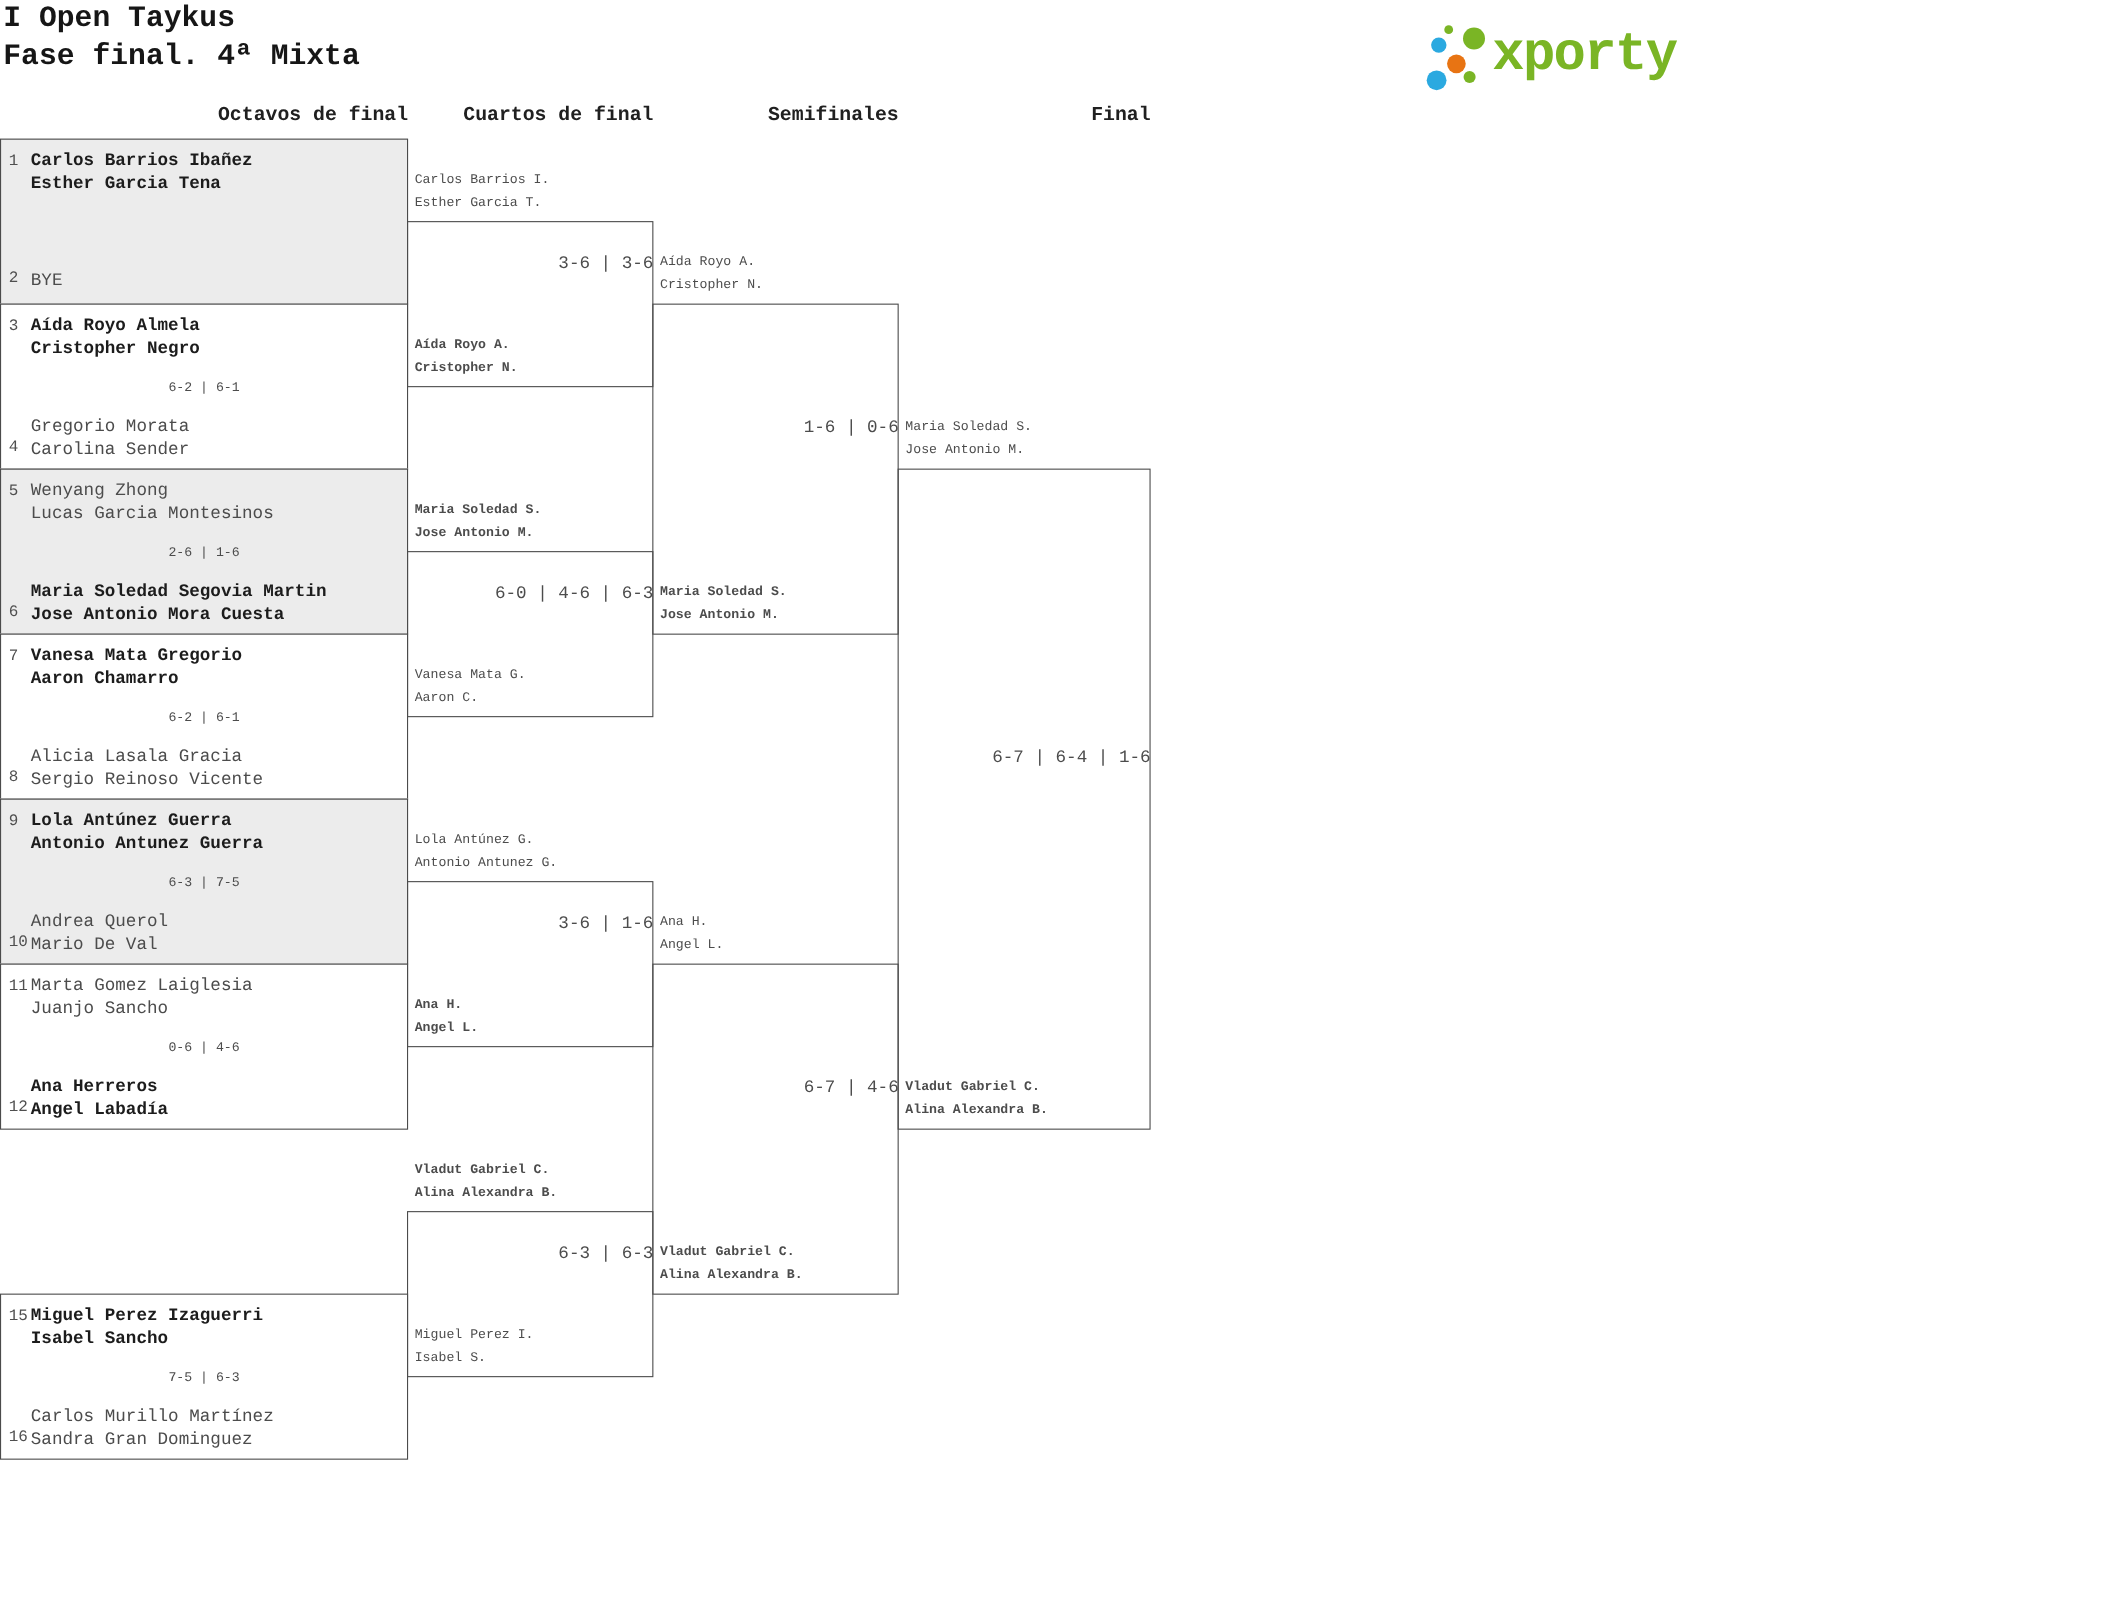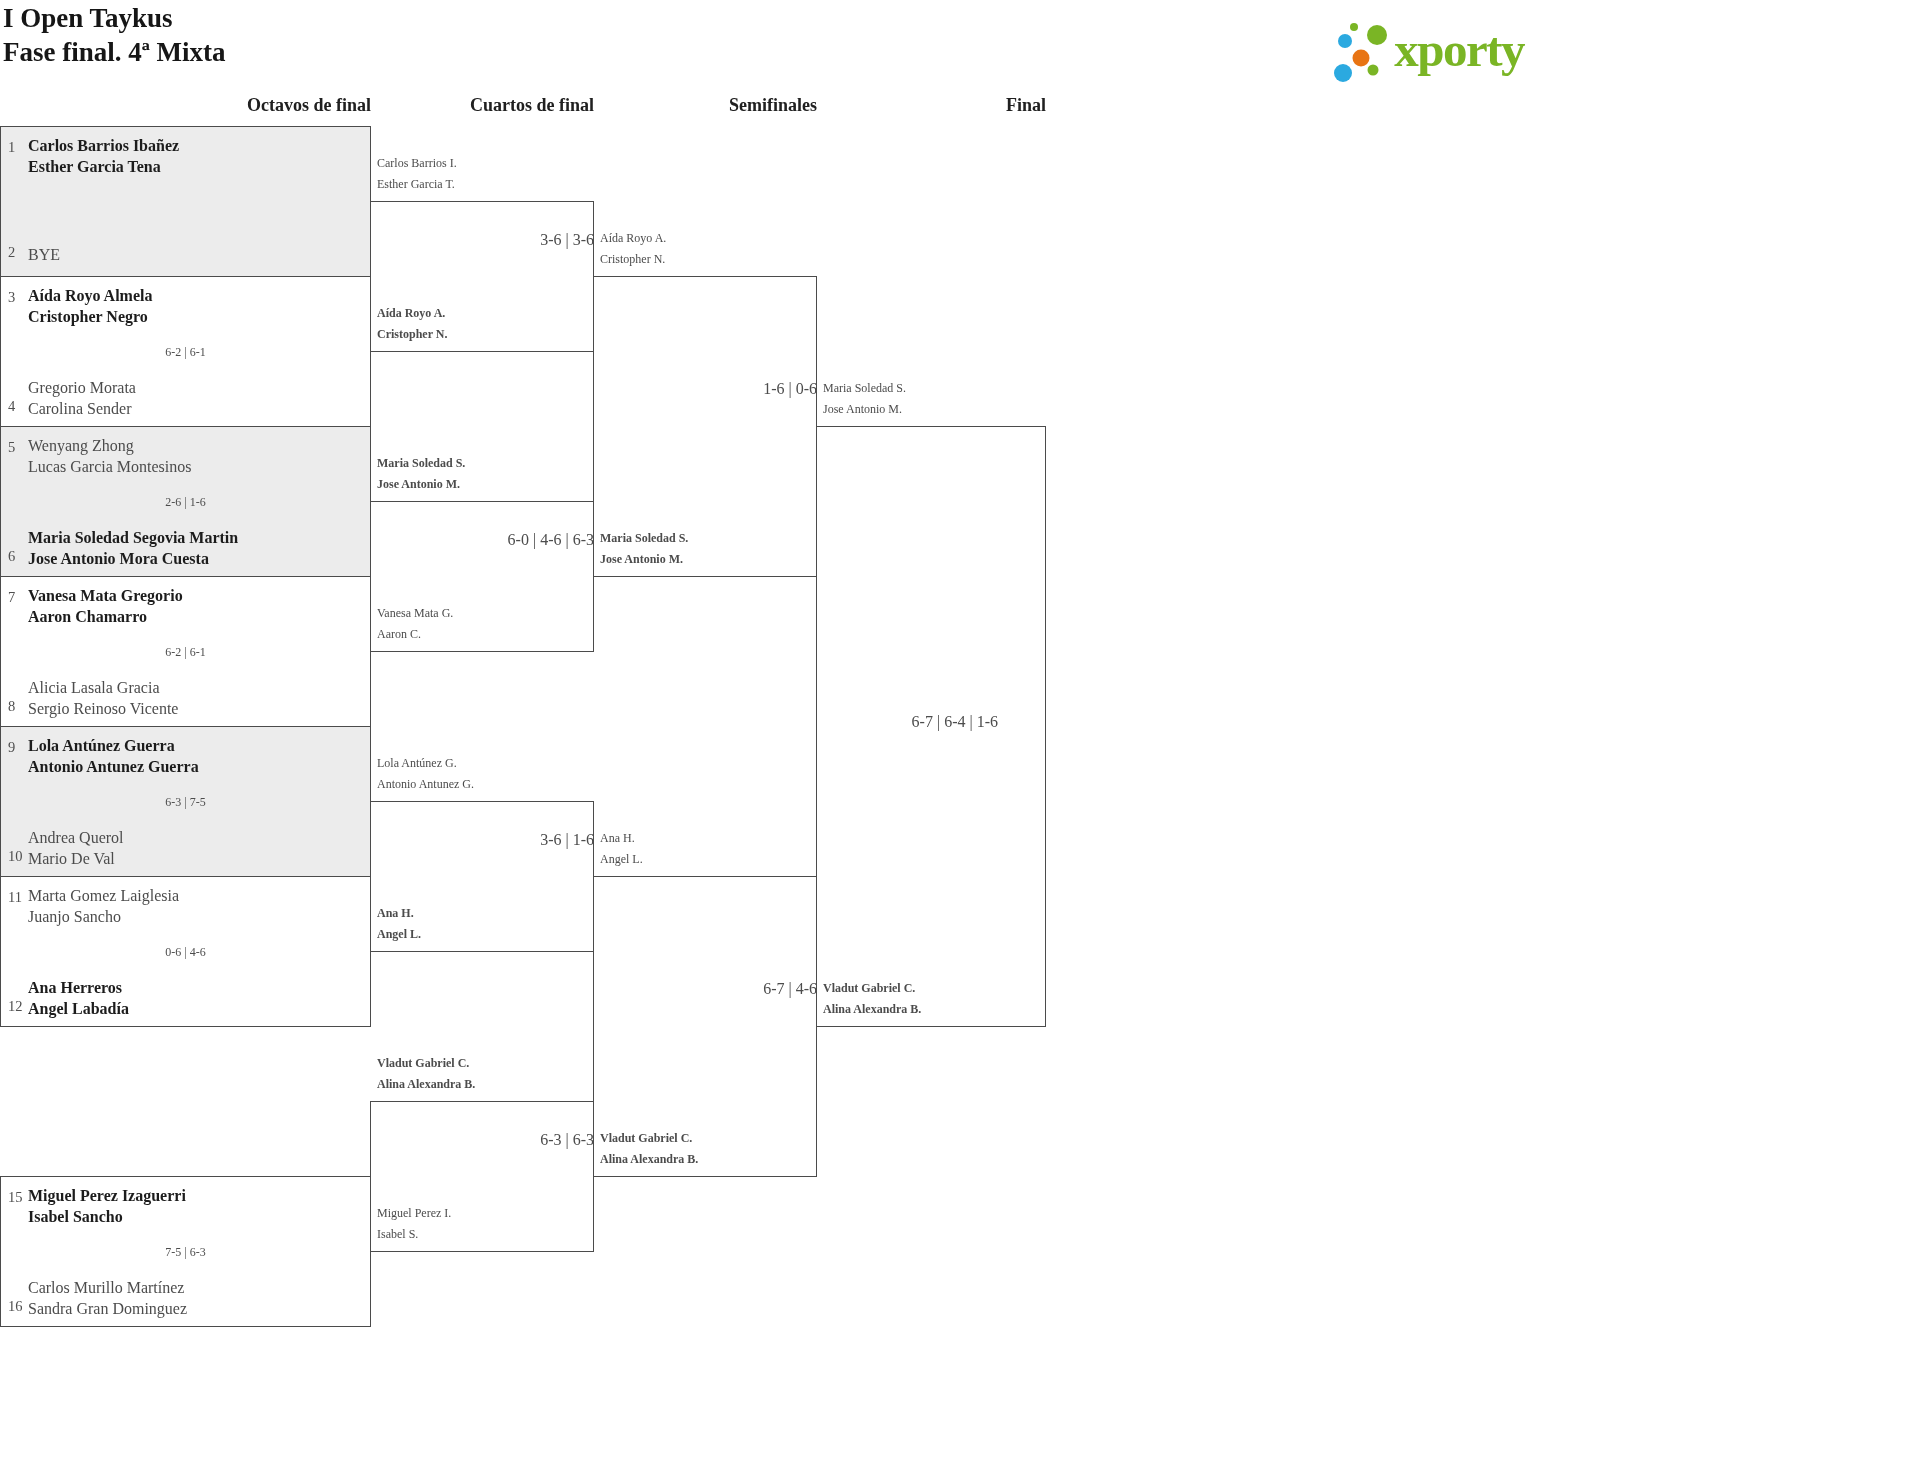--- a/index.html
+++ b/index.html
@@ -1,17 +1,17 @@
 <!DOCTYPE html>
 <html><head>
 <meta charset="utf-8">
 <style>
   html,body{margin:0;padding:0;background:#fff;}
   .stage{position:relative;width:1536px;height:1459px;background:#fff;overflow:hidden;
-         font-family:Liberation Serif, serif;}
+         font-family:Liberation Mono, monospace;}
   .title{position:absolute;left:3px;top:1px;font-size:27px;line-height:34px;font-weight:700;color:#161616;}
   .logo{position:absolute;top:2px;right:12px;display:flex;align-items:flex-start;margin-top:16px;}
   .logo-word{font-size:49px;font-weight:800;color:#7ab525;letter-spacing:-1.5px;line-height:64px;margin-left:2px;}
   .rh{position:absolute;top:95px;font-size:18px;font-weight:600;color:#202020;text-align:right;}
   .rh1{left:0;width:371px;}
   .rh2{left:370px;width:224px;}
   .rh3{left:593px;width:224px;}
   .rh4{left:816px;width:230px;}
   .box{position:absolute;border:1px solid #4b4b4b;box-sizing:border-box;background:transparent;}
   .r16{left:0;width:371px;height:151px;background:#fff;}
@@ -29,21 +29,21 @@
   .qf{left:370px;width:224px;height:151px;}
   .sf{left:593px;width:224px;height:301px;}
   .fin{left:816px;width:230px;height:601px;}
   .slot{position:absolute;font-size:12px;line-height:20.5px;color:#4c4c4c;white-space:nowrap;}
   .qf-col{left:377px;}
   .sf-col{left:600px;}
   .f-col{left:823px;}
   .rscore{position:absolute;text-align:right;font-size:16px;color:#4c4c4c;height:21px;}
   .qf-score{left:370px;width:224px;}
   .sf-score{left:593px;width:224px;}
-  .f-score{left:768px;width:230px;margin-top:33px;}
+  .f-score{left:816px;width:230px;}
 </style>
 </head>
 <body>
 
 <div class="stage">
 
   <div class="title">
     <div>I Open Taykus</div>
     <div>Fase final. 4ª Mixta</div>
   </div>

